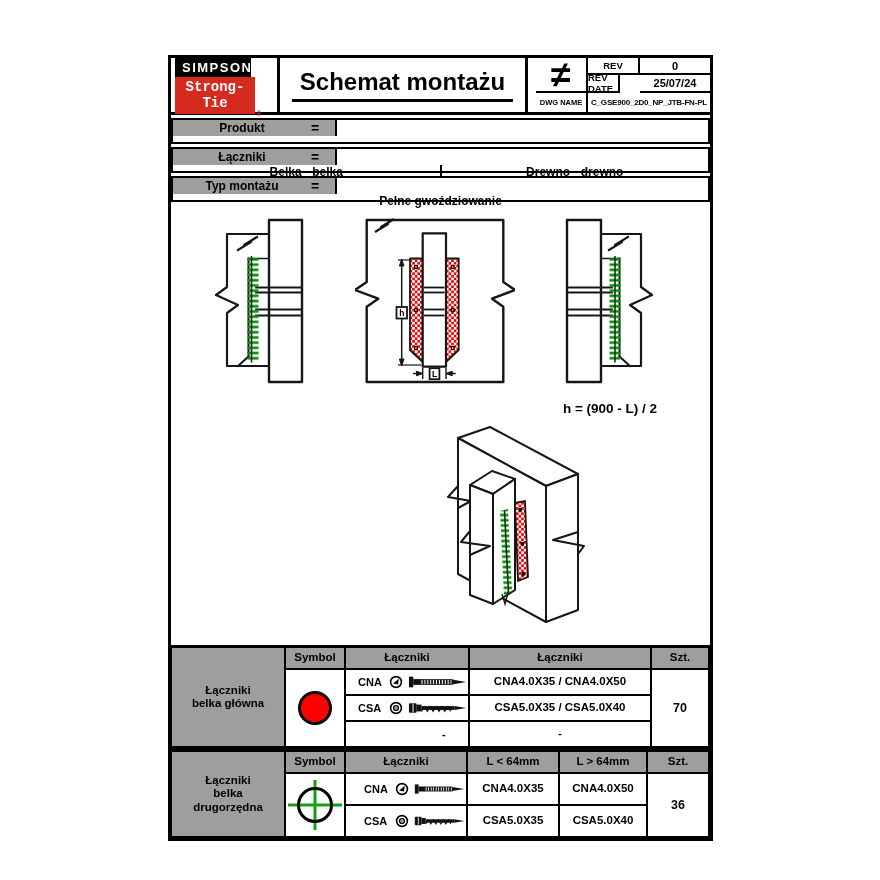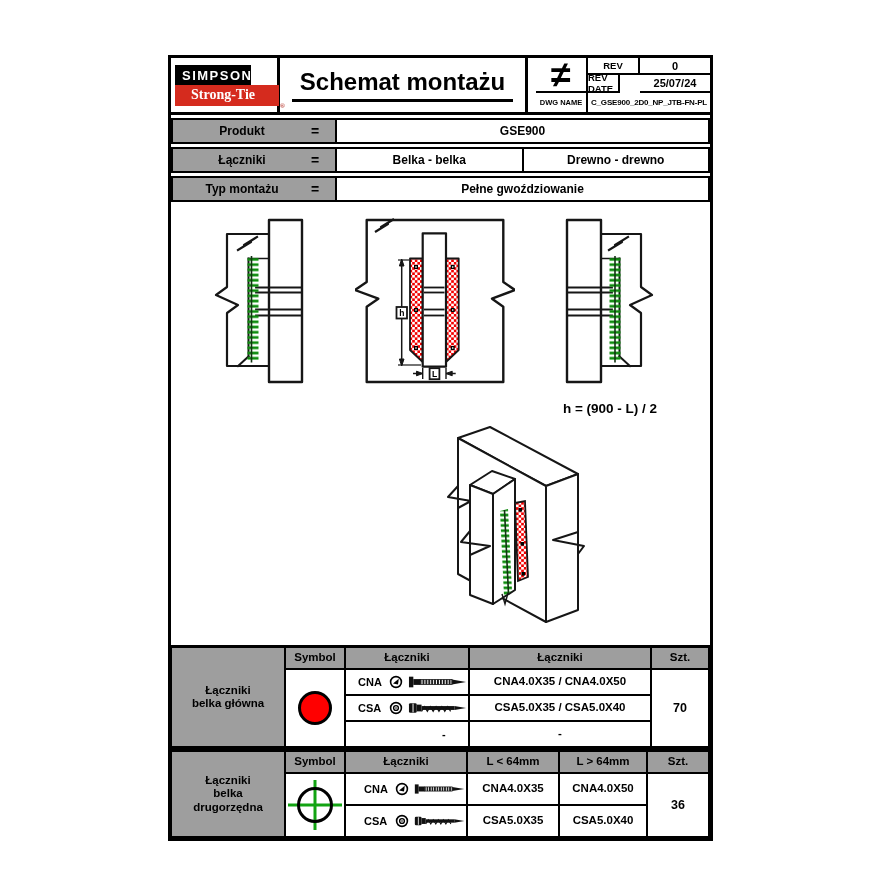--- a/index.html
+++ b/index.html
@@ -8,35 +8,35 @@
   .abs{position:absolute;box-sizing:border-box;}
   .cell{display:flex;align-items:center;justify-content:center;box-sizing:border-box;}
 
   
   .frame{left:168px;top:55px;width:545px;height:786px;border:3px solid #000;}
   .hline{left:168px;top:112px;width:545px;height:3px;background:#000;}
   .logo-cell{left:171px;top:58px;width:109px;height:54px;border-right:3px solid #000;
              display:flex;align-items:center;justify-content:flex-start;padding-left:4px;box-sizing:border-box;}
   .logo{position:relative;}
   .logo-black{background:#000;color:#fff;font-size:13px;letter-spacing:1.5px;padding:3px 7px 2px;width:62px;text-align:center;}
-  .logo-red{background:#d52b1e;color:#fff;font-family:Liberation Serif, serif;font-size:14px;
-            padding:2px 16px 3px;width:72px;position:relative;}
+  .logo-red{background:#d52b1e;color:#fff;font-family:Liberation Mono, monospace;font-size:14px;
+            padding:2px 4px 3px;width:72px;text-align:center;position:relative;}
   .logo-reg{position:absolute;right:-6px;bottom:-4px;font-size:7px;color:#b5342a;}
   .title-cell{left:280px;top:58px;width:248px;height:54px;border-right:3px solid #000;}
   .title-text{font-size:24px;border-bottom:3px solid #000;padding:0 8px 3px;white-space:nowrap;}
   .neq-cell{left:536px;top:58px;width:52px;height:35px;border-right:2px solid #000;border-bottom:2px solid #000;font-size:36px;font-weight:900;line-height:1;}
   .dwgl-cell{left:536px;top:93px;width:52px;height:19px;border-right:2px solid #000;font-size:7.5px;}
   .revl{left:588px;top:58px;width:52px;height:17px;border-right:2px solid #000;border-bottom:2px solid #000;font-size:9.5px;}
   .revv{left:640px;top:58px;width:70px;height:17px;border-bottom:2px solid #000;font-size:11px;}
   .rdl{left:588px;top:75px;width:32px;height:18px;border-right:2px solid #000;border-bottom:2px solid #000;font-size:9.5px;}
   .rdv{left:640px;top:75px;width:70px;height:18px;border-bottom:2px solid #000;font-size:11px;}
   .dwgv{left:588px;top:93px;width:122px;height:19px;font-size:8px;letter-spacing:-0.2px;}
 
   
-  .prow{left:171px;width:539px;height:26px;border:2px solid #000;display:flex;background:#fff;box-sizing:border-box;}
+  .prow{left:171px;width:539px;height:26px;border:2px solid #000;display:flex;background:#fff;box-sizing:border-box;flex-direction:column;}
   .plabel{width:164px;background:#9e9e9e;border-right:2px solid #000;display:flex;align-items:center;box-sizing:border-box;font-size:12px;}
   .plabel .lt{flex:1;text-align:center;}
   .plabel .eq{width:24px;text-align:left;font-size:14px;font-weight:900;}
   .pval{flex:1;display:flex;}
   .pval .v{flex:1;display:flex;align-items:center;justify-content:center;font-size:12px;}
   .pval .v + .v{border-left:2px solid #000;}
 
   .formula{left:535px;top:401px;width:150px;height:18px;font-size:13.5px;text-align:center;}
 
   
@@ -100,23 +100,20 @@
   <div class="abs cell revv">0</div>
   <div class="abs cell rdl">REV DATE</div>
   <div class="abs cell rdv">25/07/24</div>
   <div class="abs cell dwgv">C_GSE900_2D0_NP_JTB-FN-PL</div>
 
   <div class="abs prow" style="top:118px">
     <div class="plabel">
         <span class="lt">Produkt</span>
         <span class="eq">=</span>
       </div>
-    <div class="pval">
-        <div class="v">GSE900</div>
-      </div>
   </div>
   <div class="abs prow" style="top:147px">
     <div class="plabel">
         <span class="lt">Łączniki</span>
         <span class="eq">=</span>
       </div>
     <div class="pval">
       <div class="v">Belka - belka</div>
       <div class="v">Drewno - drewno</div>
     </div>

